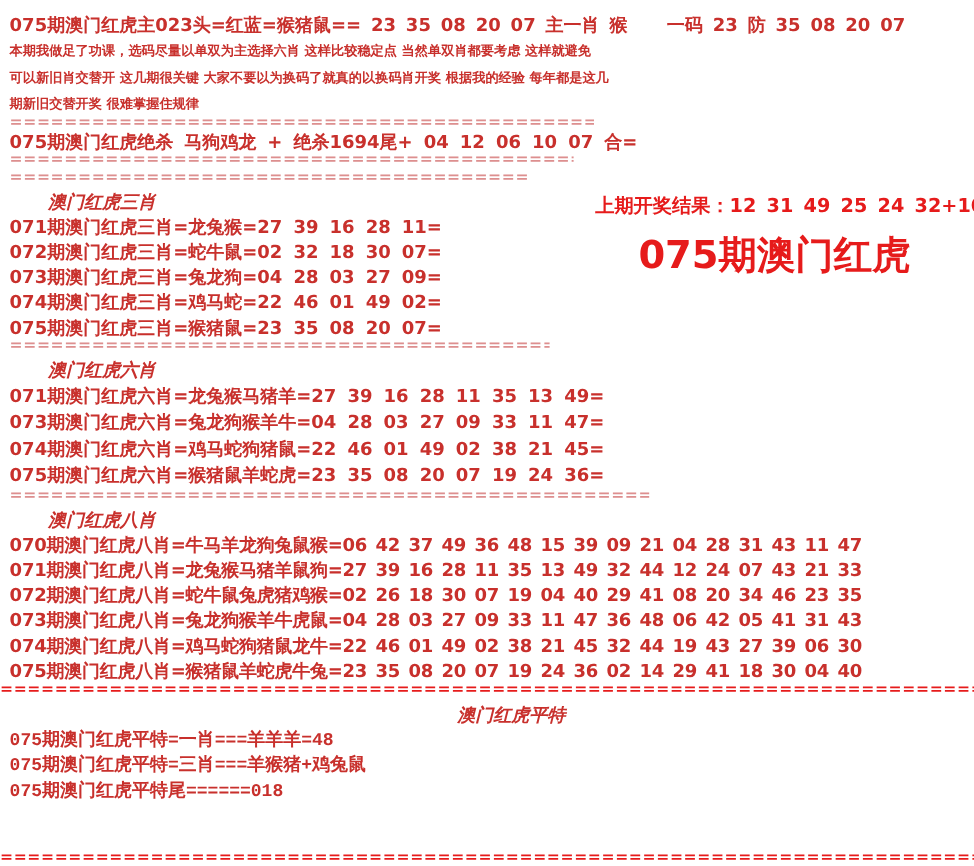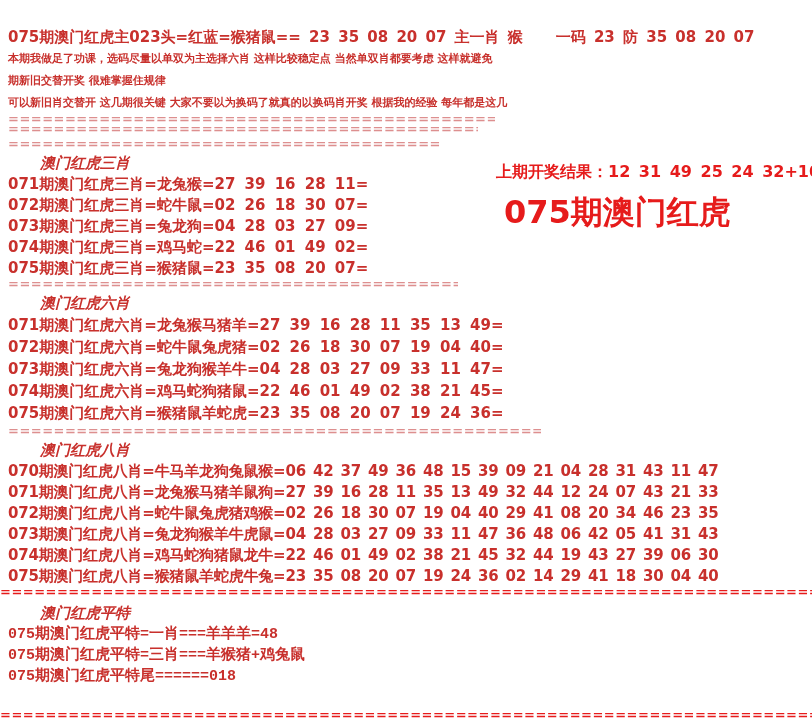--- a/index.html
+++ b/index.html
@@ -3,75 +3,75 @@
 <meta charset="utf-8">
 <style>
   :root{
     --red:#c8302c;
     --bright:#e61b1b;
     --pink:#dd8f8f;
   }
   *{margin:0;padding:0;box-sizing:border-box;}
   html,body{width:812px;height:722px;background:#ffffff;overflow:hidden;}
   body{font-family:"DejaVu Sans",sans-serif;font-weight:700;position:relative;}
-  .col{position:absolute;left:8px;top:10px;width:804px;margin-top:16px;}
+  .col{position:absolute;left:8px;top:10px;width:804px;}
   .h1{font-size:15px;line-height:22px;color:var(--red);white-space:pre;word-spacing:3px;}
   .para{font-size:11px;line-height:22px;color:var(--red);white-space:pre;}
   .row{font-size:15px;line-height:21px;color:var(--red);white-space:pre;word-spacing:4px;}
   .row.wide{word-spacing:2px;letter-spacing:-0.2px;}
   .row.tight{font-size:14px;word-spacing:1px;letter-spacing:-0.3px;}
   .sec-title{font-size:15px;line-height:21px;color:var(--red);padding-left:32px;margin-top:4px;font-style:italic;}
   .sep{height:10px;line-height:9px;font-size:13px;letter-spacing:0.5px;color:var(--pink);overflow:hidden;white-space:pre;}
   .sep.bright{color:var(--bright);}
   .w1{width:487px;}
   .w2{width:470px;}
   .w3{width:432px;margin-top:5px;}
   .w4{width:450px;}
   .w5{width:533px;margin-top:2px;}
   .wfull{width:812px;margin-left:-8px;}
   .liuxiao-rows .row{line-height:22px;}
   .pingte-rows .row{line-height:21px;font-family:Liberation Mono, monospace;}
   .pingte-rows .row:first-child{margin-top:6px;}
-  .sec-title.pingte{margin-top:6px;}
+  .sec-title.pingte{margin-top:6px;text-align:center;}
   .sep-bottom{position:absolute;left:0;bottom:2px;width:812px;}
   .last-draw{position:absolute;left:496px;top:162px;font-size:16px;color:var(--bright);white-space:pre;word-spacing:3px;}
-  .big-title{position:absolute;left:504px;top:191px;font-size:32px;color:var(--bright);white-space:pre;}
+  .big-title{position:absolute;left:532px;top:191px;font-size:32px;color:var(--bright);white-space:pre;}
 </style>
 </head>
 <body>
 
 <div class="col">
 
   <div class="h1">075期澳门红虎主023头=红蓝=猴猪鼠== 23 35 08 20 07 主一肖 猴    一码 23 防 35 08 20 07</div>
 
   <div class="para">本期我做足了功课，选码尽量以单双为主选择六肖 这样比较稳定点 当然单双肖都要考虑 这样就避免</div>
+  <div class="para">可以新旧肖交替开 这几期很关键 大家不要以为换码了就真的以换码肖开奖 根据我的经验 每年都是这几</div>
   <div class="para">期新旧交替开奖 很难掌握住规律</div>
-  <div class="para">可以新旧肖交替开 这几期很关键 大家不要以为换码了就真的以换码肖开奖 根据我的经验 每年都是这几</div>
 
   <div class="sep w1">======================================================================================================================================================</div>
 
+  <div class="row">075期澳门红虎绝杀 马狗鸡龙 + 绝杀1694尾+ 04 12 06 10 07 合=</div>
 
   <div class="sep w2">======================================================================================================================================================</div>
   <div class="sep w3">======================================================================================================================================================</div>
 
   <div>
     <div class="sec-title">澳门红虎三肖</div>
     <div class="row">071期澳门红虎三肖=龙兔猴=27 39 16 28 11=</div>
-    <div class="row">072期澳门红虎三肖=蛇牛鼠=02 26 18 30 07=</div>
+    <div class="row">072期澳门红虎三肖=蛇牛鼠=02 32 18 30 07=</div>
     <div class="row">073期澳门红虎三肖=兔龙狗=04 28 03 27 09=</div>
     <div class="row">074期澳门红虎三肖=鸡马蛇=22 46 01 49 02=</div>
     <div class="row">075期澳门红虎三肖=猴猪鼠=23 35 08 20 07=</div>
   </div>
 
   <div class="sep w4">======================================================================================================================================================</div>
 
   <div class="liuxiao-rows">
     <div class="sec-title">澳门红虎六肖</div>
     <div class="row">071期澳门红虎六肖=龙兔猴马猪羊=27 39 16 28 11 35 13 49=</div>
-    <div class="row">072期澳门红虎六肖=蛇牛鼠兔虎猪=02 26 18 30 07 19 04 40=</div>
     <div class="row">073期澳门红虎六肖=兔龙狗猴羊牛=04 28 03 27 09 33 11 47=</div>
     <div class="row">074期澳门红虎六肖=鸡马蛇狗猪鼠=22 46 01 49 02 38 21 45=</div>
     <div class="row">075期澳门红虎六肖=猴猪鼠羊蛇虎=23 35 08 20 07 19 24 36=</div>
   </div>
 
   <div class="sep w5">======================================================================================================================================================</div>
 
   <div>
     <div class="sec-title">澳门红虎八肖</div>
     <div class="row wide">070期澳门红虎八肖=牛马羊龙狗兔鼠猴=06 42 37 49 36 48 15 39 09 21 04 28 31 43 11 47</div>

